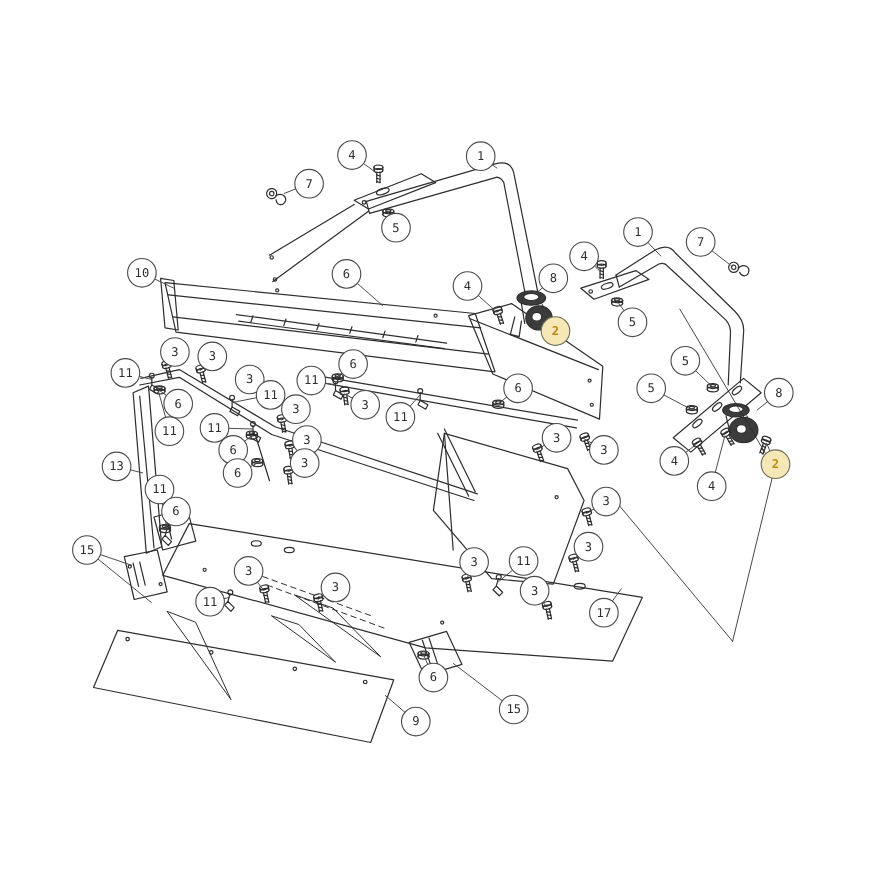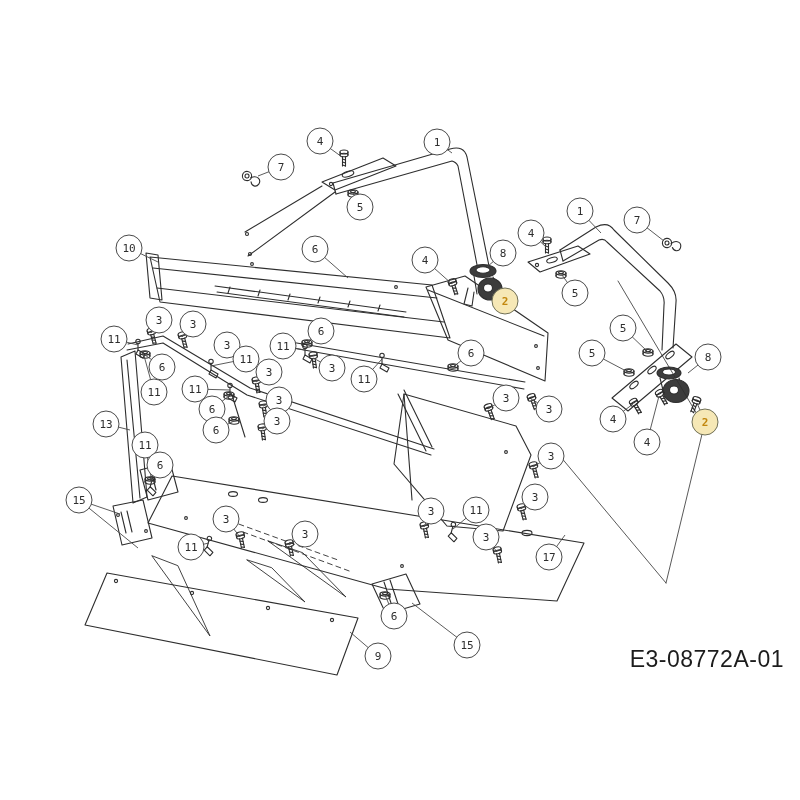--- a/index.html
+++ b/index.html
@@ -310,21 +310,20 @@
       <line x1="226" y1="519" x2="240" y2="537" stroke="#4a4a4a" stroke-width="0.9"></line>
       <line x1="191" y1="547" x2="209" y2="543" stroke="#4a4a4a" stroke-width="0.9"></line>
       <line x1="79" y1="500" x2="120" y2="514" stroke="#4a4a4a" stroke-width="0.9"></line>
       <line x1="79" y1="500" x2="138" y2="548" stroke="#4a4a4a" stroke-width="0.9"></line>
       <line x1="549" y1="557" x2="565" y2="535" stroke="#4a4a4a" stroke-width="0.9"></line>
       <line x1="394" y1="616" x2="385" y2="595" stroke="#4a4a4a" stroke-width="0.9"></line>
       <line x1="467" y1="645" x2="412" y2="603" stroke="#4a4a4a" stroke-width="0.9"></line>
       <line x1="378" y1="656" x2="350" y2="632" stroke="#4a4a4a" stroke-width="0.9"></line>
     </svg>
 
-  <div id="part-code">E3-08772A-01</div>
 
 <div class="balloon" style="left: 320px; top: 141px;">4</div>
     <div class="balloon" style="left: 437px; top: 142px;">1</div>
     <div class="balloon" style="left: 281px; top: 167px;">7</div>
     <div class="balloon" style="left: 360px; top: 207px;">5</div>
     <div class="balloon" style="left: 129px; top: 248px;">10</div>
     <div class="balloon" style="left: 315px; top: 249px;">6</div>
     <div class="balloon" style="left: 425px; top: 260px;">4</div>
     <div class="balloon" style="left: 580px; top: 211px;">1</div>
     <div class="balloon" style="left: 637px; top: 220px;">7</div>

